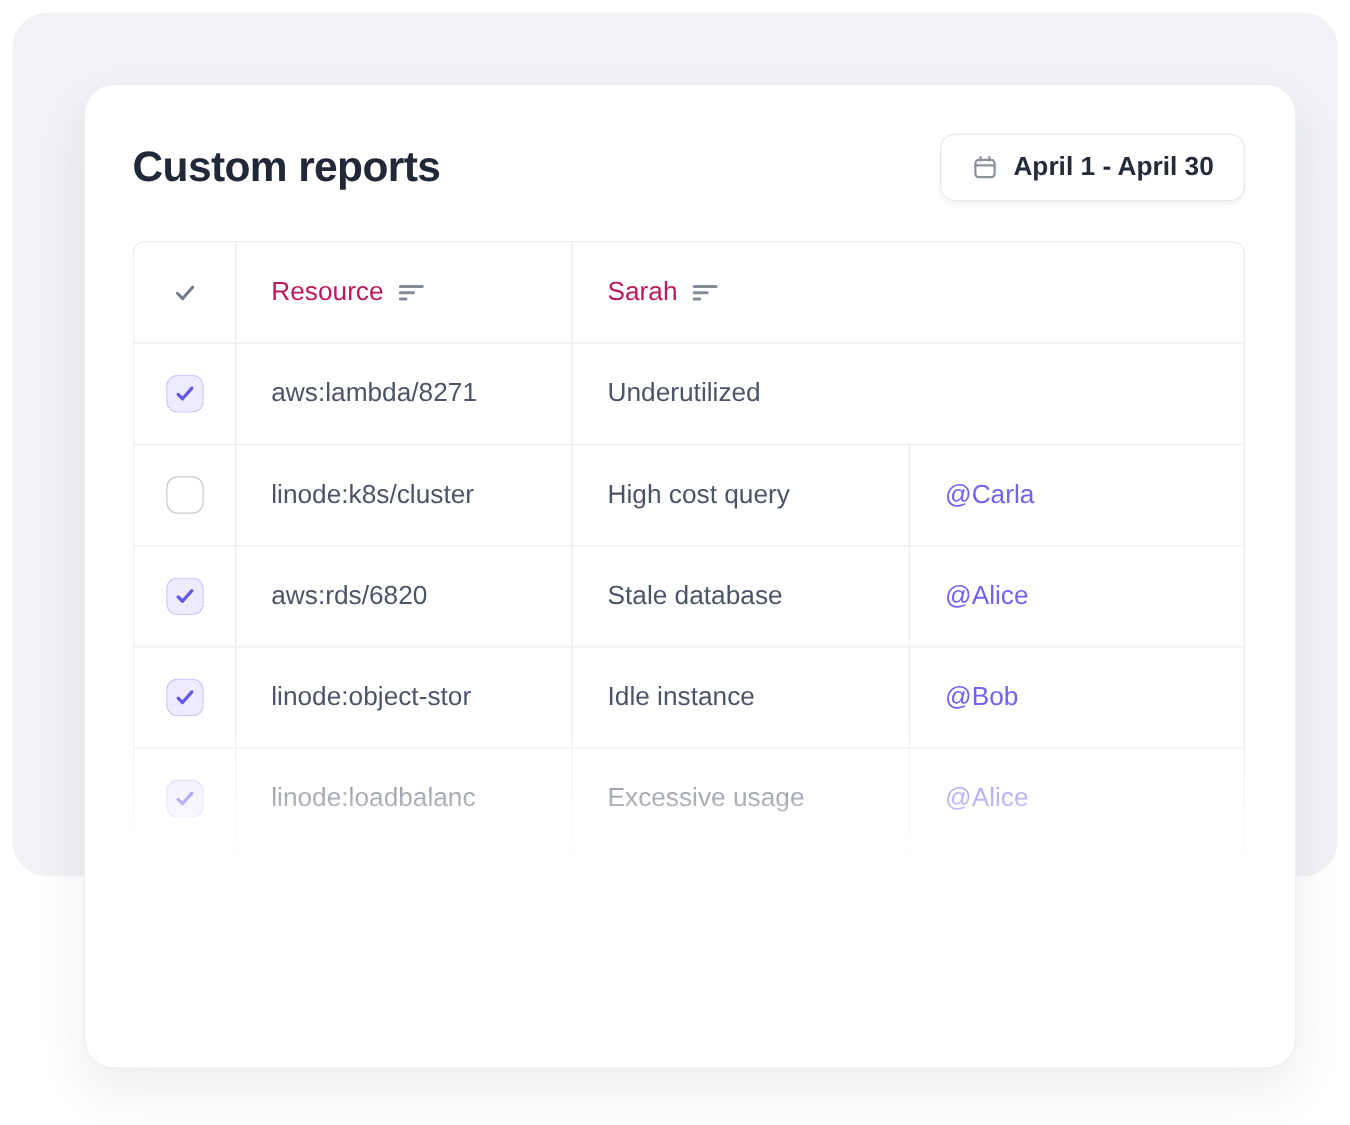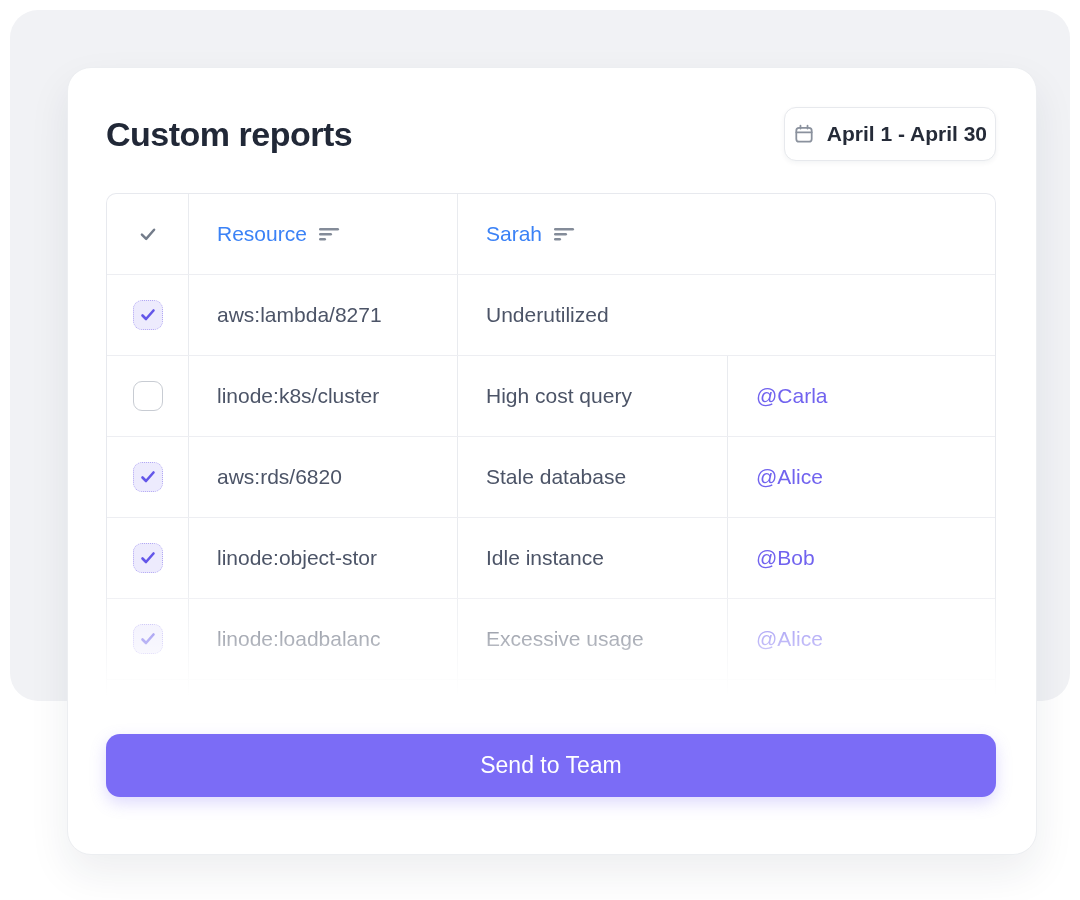--- a/index.html
+++ b/index.html
@@ -19,21 +19,21 @@
     box-shadow:0 18px 40px rgba(25,35,60,.08);
   }
   .card-header{
     position:absolute;left:38px;right:40px;top:40px;height:52px;
     display:flex;align-items:center;justify-content:space-between;
   }
   .page-title{
     font-size:34px;font-weight:700;color:#212837;letter-spacing:-0.5px;
   }
   .date-btn{
-    display:flex;align-items:center;gap:12px;height:52px;padding:0 8px;
+    display:flex;align-items:center;gap:12px;height:52px;padding:0 24px;
     background:#ffffff;border:1px solid #e7e9ed;border-radius:12px;
     box-shadow:0 2px 5px rgba(20,30,55,.05);cursor:pointer;margin-left:40px;
   }
   .date-btn .label{font-size:21px;font-weight:600;color:#252b38;}
 
   
   .table{
     position:absolute;left:38px;top:125px;width:890px;height:521px;
     overflow:hidden;border:1px solid #e7e9ee;border-bottom:none;
     border-radius:10px 10px 0 0;box-sizing:border-box;background:#fff;
@@ -41,21 +41,21 @@
   .trow{
     display:grid;grid-template-columns:81px 269px 270px 270px;
     height:81px;border-bottom:1px solid #edeef2;box-sizing:border-box;
   }
   .cell{
     display:flex;align-items:center;padding-left:28px;box-sizing:border-box;
     font-size:21px;color:#4c5467;
   }
   .cell.check-col{justify-content:center;padding-left:0;}
   .cell + .cell{border-left:1px solid #e9ebef;}
-  .thead .cell{font-weight:500;color:#3b82f6;gap:12px;}
+  .thead .cell{font-weight:500;color:#be185d;gap:12px;}
   .assignee{color:#7163ef;font-weight:500;text-decoration:none;cursor:pointer;}
 
   
   .checkbox{
     width:30px;height:30px;border-radius:9px;box-sizing:border-box;
     display:flex;align-items:center;justify-content:center;cursor:pointer;
   }
   .checkbox.checked{background:#edebfd;border:1.5px dotted #b2a8f4;}
   .checkbox.unchecked{background:#ffffff;border:1.5px solid #c8ccd3;}
 
@@ -210,16 +210,15 @@
           <div class="smudge" style="width:150px;height:9px;margin-top:-6px;"></div>
         </div>
         <div class="cell">
           <div class="smudge" style="width:62px;height:9px;margin-top:-6px;background:#9a8ff0;"></div>
         </div>
       </div>
     </div>
 
     <div class="table-fade"></div>
 
-    <button class="send-btn">Send to Team</button>
 
   </div>
 </div>
 
 </body></html>

